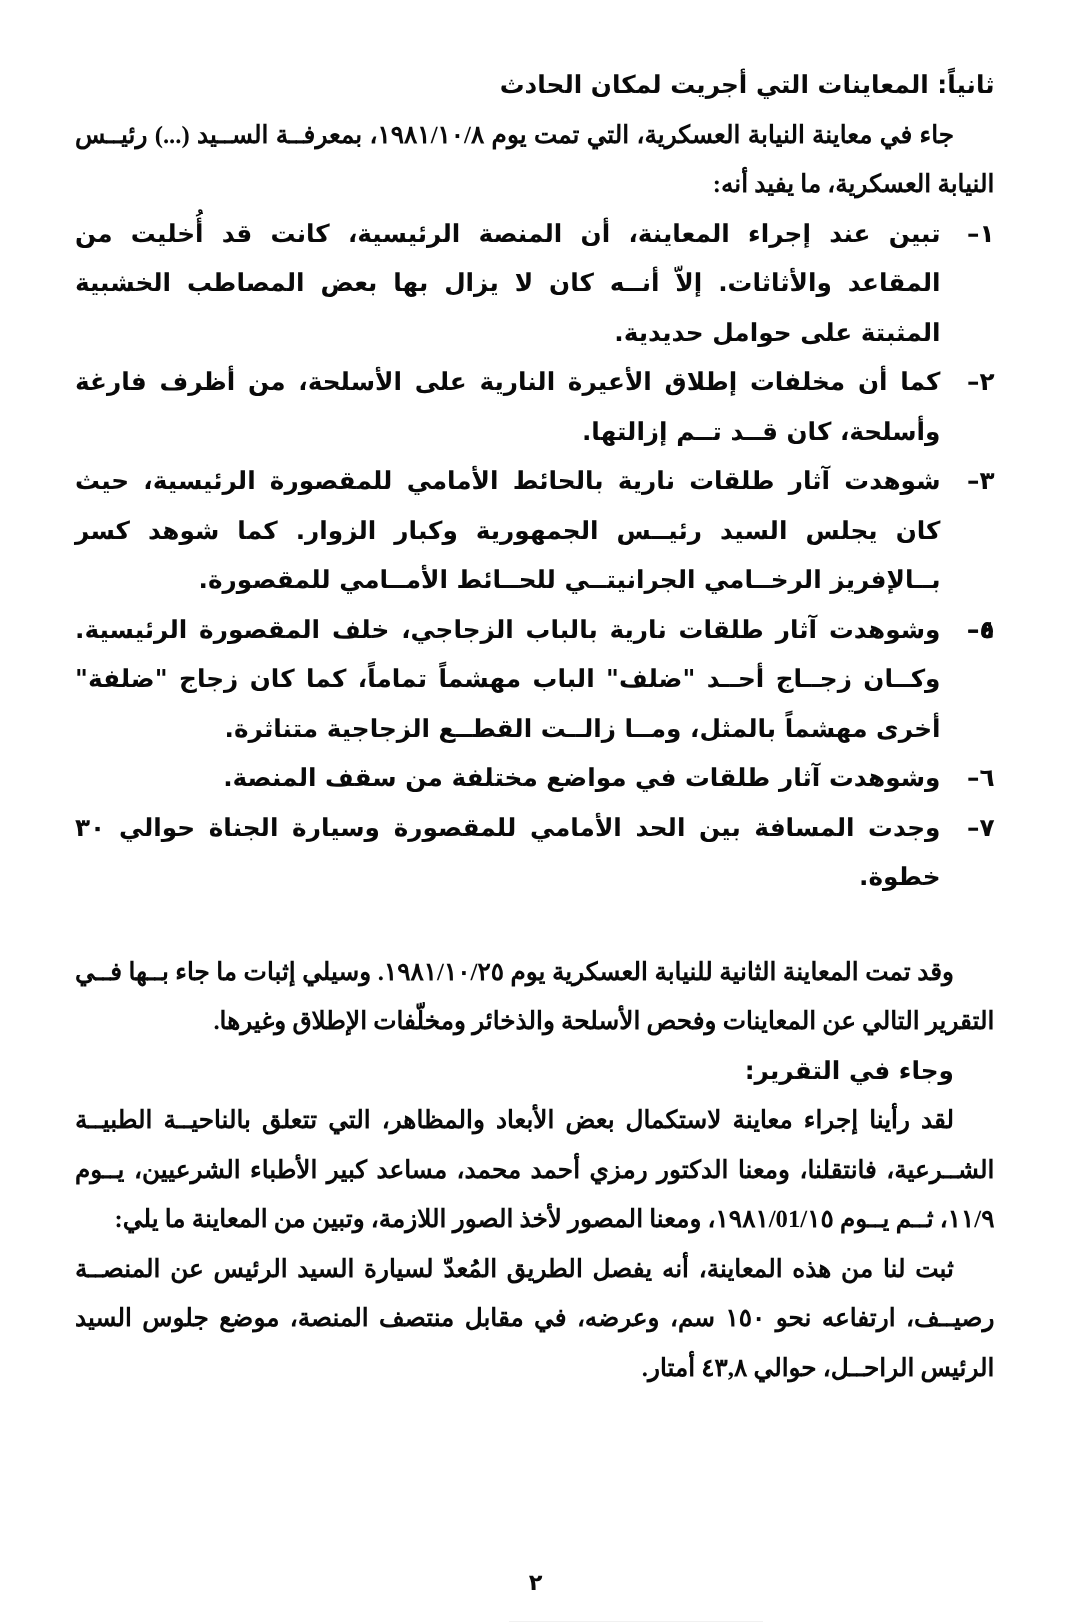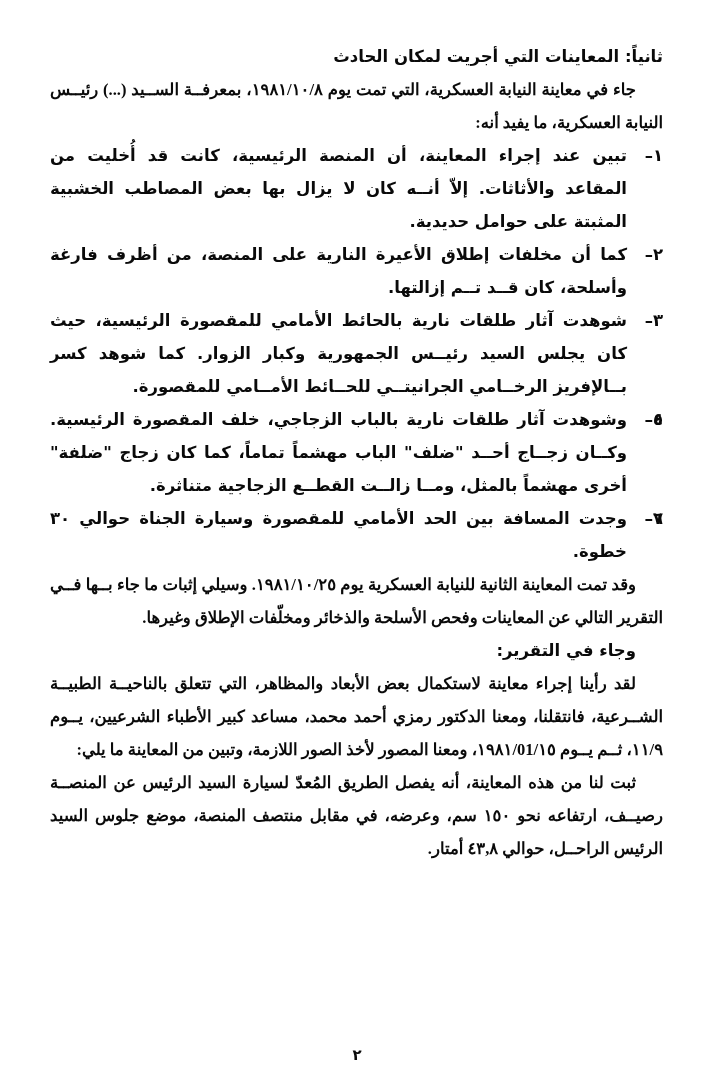--- a/index.html
+++ b/index.html
@@ -18,21 +18,21 @@
     position:absolute;
     top:40px;right:51px;left:50px;
     font-size:16.5px;
     line-height:33px;
     text-align:justify;
     text-align-last:right;
   }
   .heading{margin:0;font-size:16.5px;text-align:right;}
   .para{margin:0;font-family:Liberation Serif, serif;}
   .first-indent{text-indent:27px;}
-  .gap-above{}
+  .gap-above{margin-top:30px;}
   .list{margin:0;}
   .list-item{position:relative;padding-right:36px;margin:0;}
   .list-item .num{
     position:absolute;right:0;top:0;
     white-space:nowrap;
   }
   .report-heading{margin:0;text-indent:27px;text-align:center;}
   .page-number{
     position:absolute;
     bottom:17px;left:50%;
@@ -52,39 +52,40 @@
 
     <div class="list">
 
       <div class="list-item">
         <span class="num">١–</span>
         <span>تبين عند إجراء المعاينة، أن المنصة الرئيسية، كانت قد أُخليت من المقاعد والأثاثات. إلاّ أنــه كان لا يزال بها بعض المصاطب الخشبية المثبتة على حوامل حديدية.</span>
       </div>
 
       <div class="list-item">
         <span class="num">٢–</span>
-        <span>كما أن مخلفات إطلاق الأعيرة النارية على المنصة، من أظرف فارغة وأسلحة، كان قــد تــم إزالتها.</span>
+        <span>كما أن مخلفات إطلاق الأعيرة النارية على الأسلحة، من أظرف فارغة وأسلحة، كان قــد تــم إزالتها.</span>
       </div>
 
       <div class="list-item">
         <span class="num">٣–</span>
         <span>شوهدت آثار طلقات نارية بالحائط الأمامي للمقصورة الرئيسية، حيث كان يجلس السيد رئيــس الجمهورية وكبار الزوار. كما شوهد كسر بــالإفريز الرخــامي الجرانيتــي للحــائط الأمــامي للمقصورة.</span>
       </div>
 
       <div class="list-item">
         <span class="num">٤–</span>
       </div>
 
       <div class="list-item">
         <span class="num">٥–</span>
         <span>وشوهدت آثار طلقات نارية بالباب الزجاجي، خلف المقصورة الرئيسية. وكــان زجــاج أحــد "ضلف" الباب مهشماً تماماً، كما كان زجاج "ضلفة" أخرى مهشماً بالمثل، ومــا زالــت القطــع الزجاجية متناثرة.</span>
       </div>
 
       <div class="list-item">
         <span class="num">٦–</span>
+        <span>وشوهدت آثار طلقات في مواضع مختلفة من سقف المنصة.</span>
       </div>
 
       <div class="list-item">
         <span class="num">٧–</span>
         <span>وجدت المسافة بين الحد الأمامي للمقصورة وسيارة الجناة حوالي ٣٠ خطوة.</span>
       </div>
 
     </div>
 
     <p class="para first-indent gap-above">وقد تمت المعاينة الثانية للنيابة العسكرية يوم ١٩٨١/١٠/٢٥. وسيلي إثبات ما جاء بــها فــي التقرير التالي عن المعاينات وفحص الأسلحة والذخائر ومخلّفات الإطلاق وغيرها.</p>

